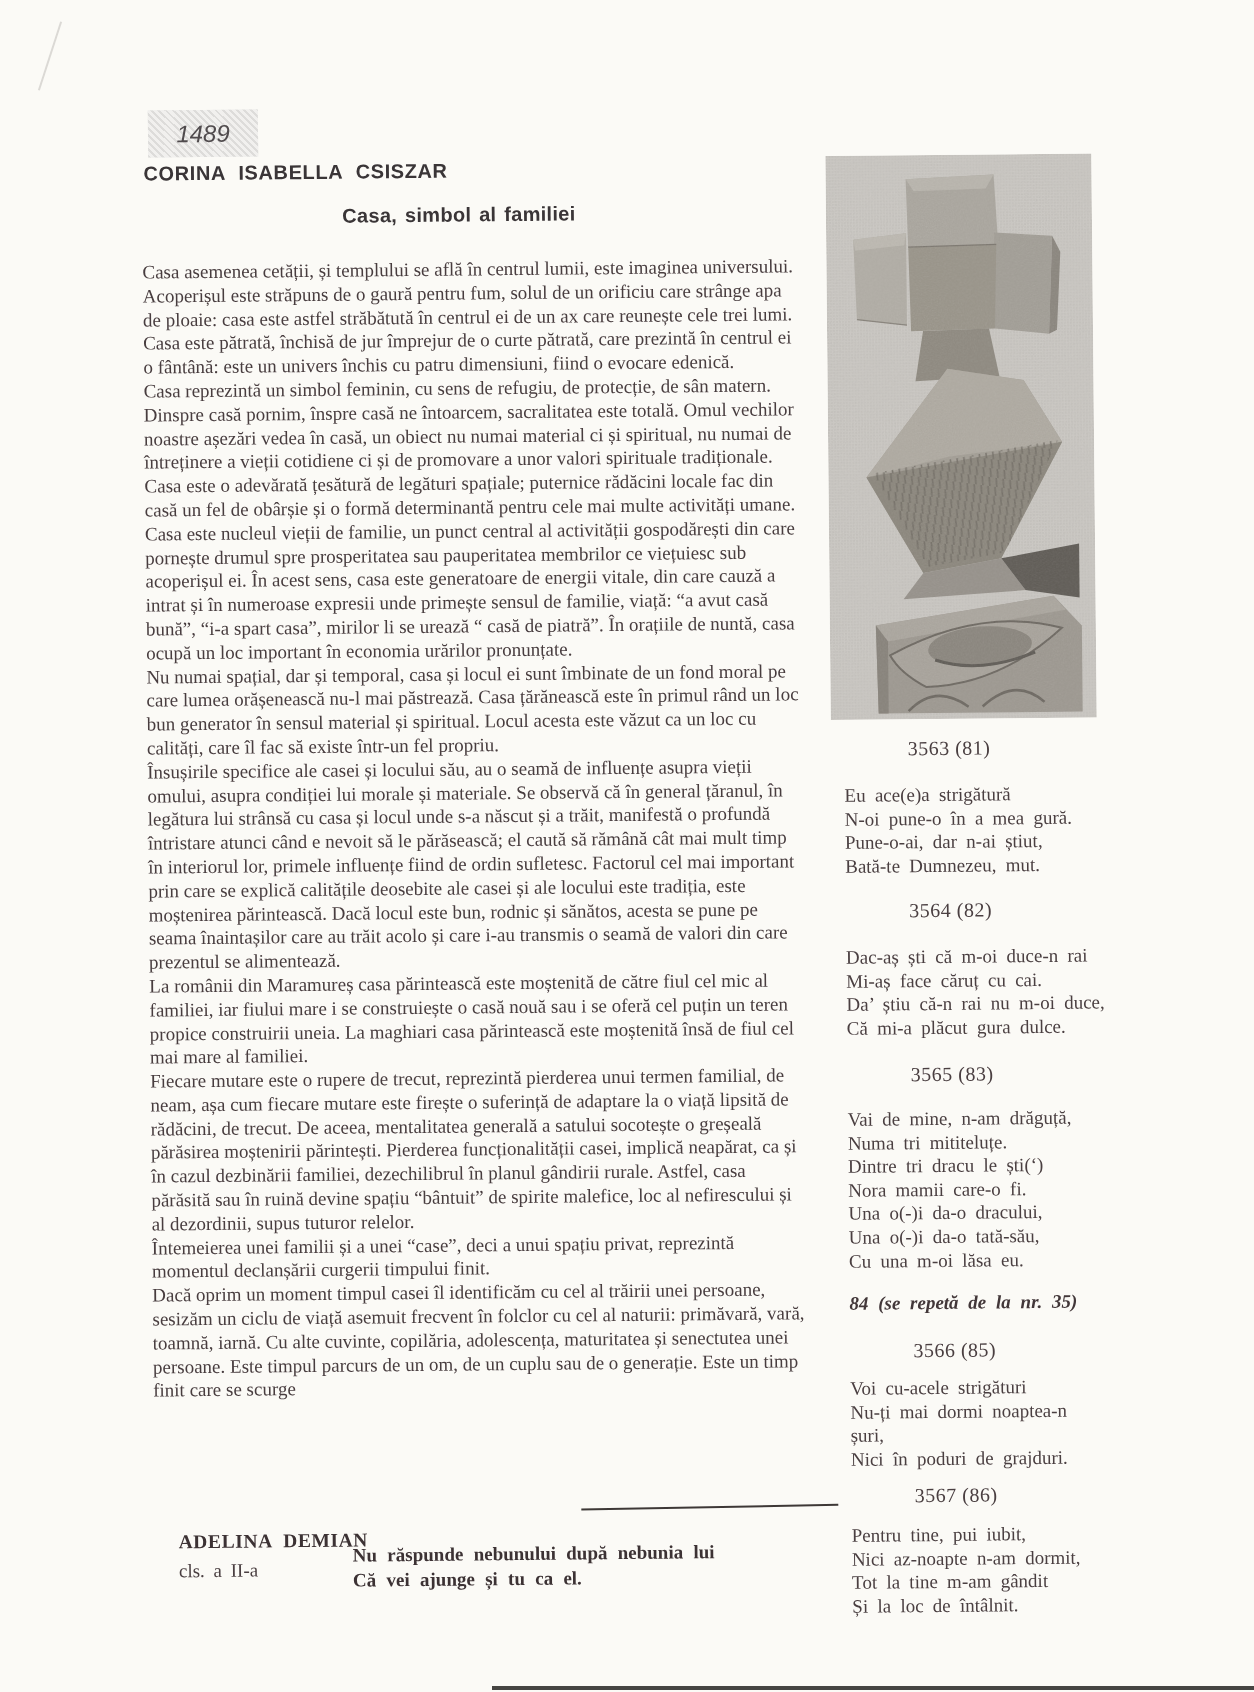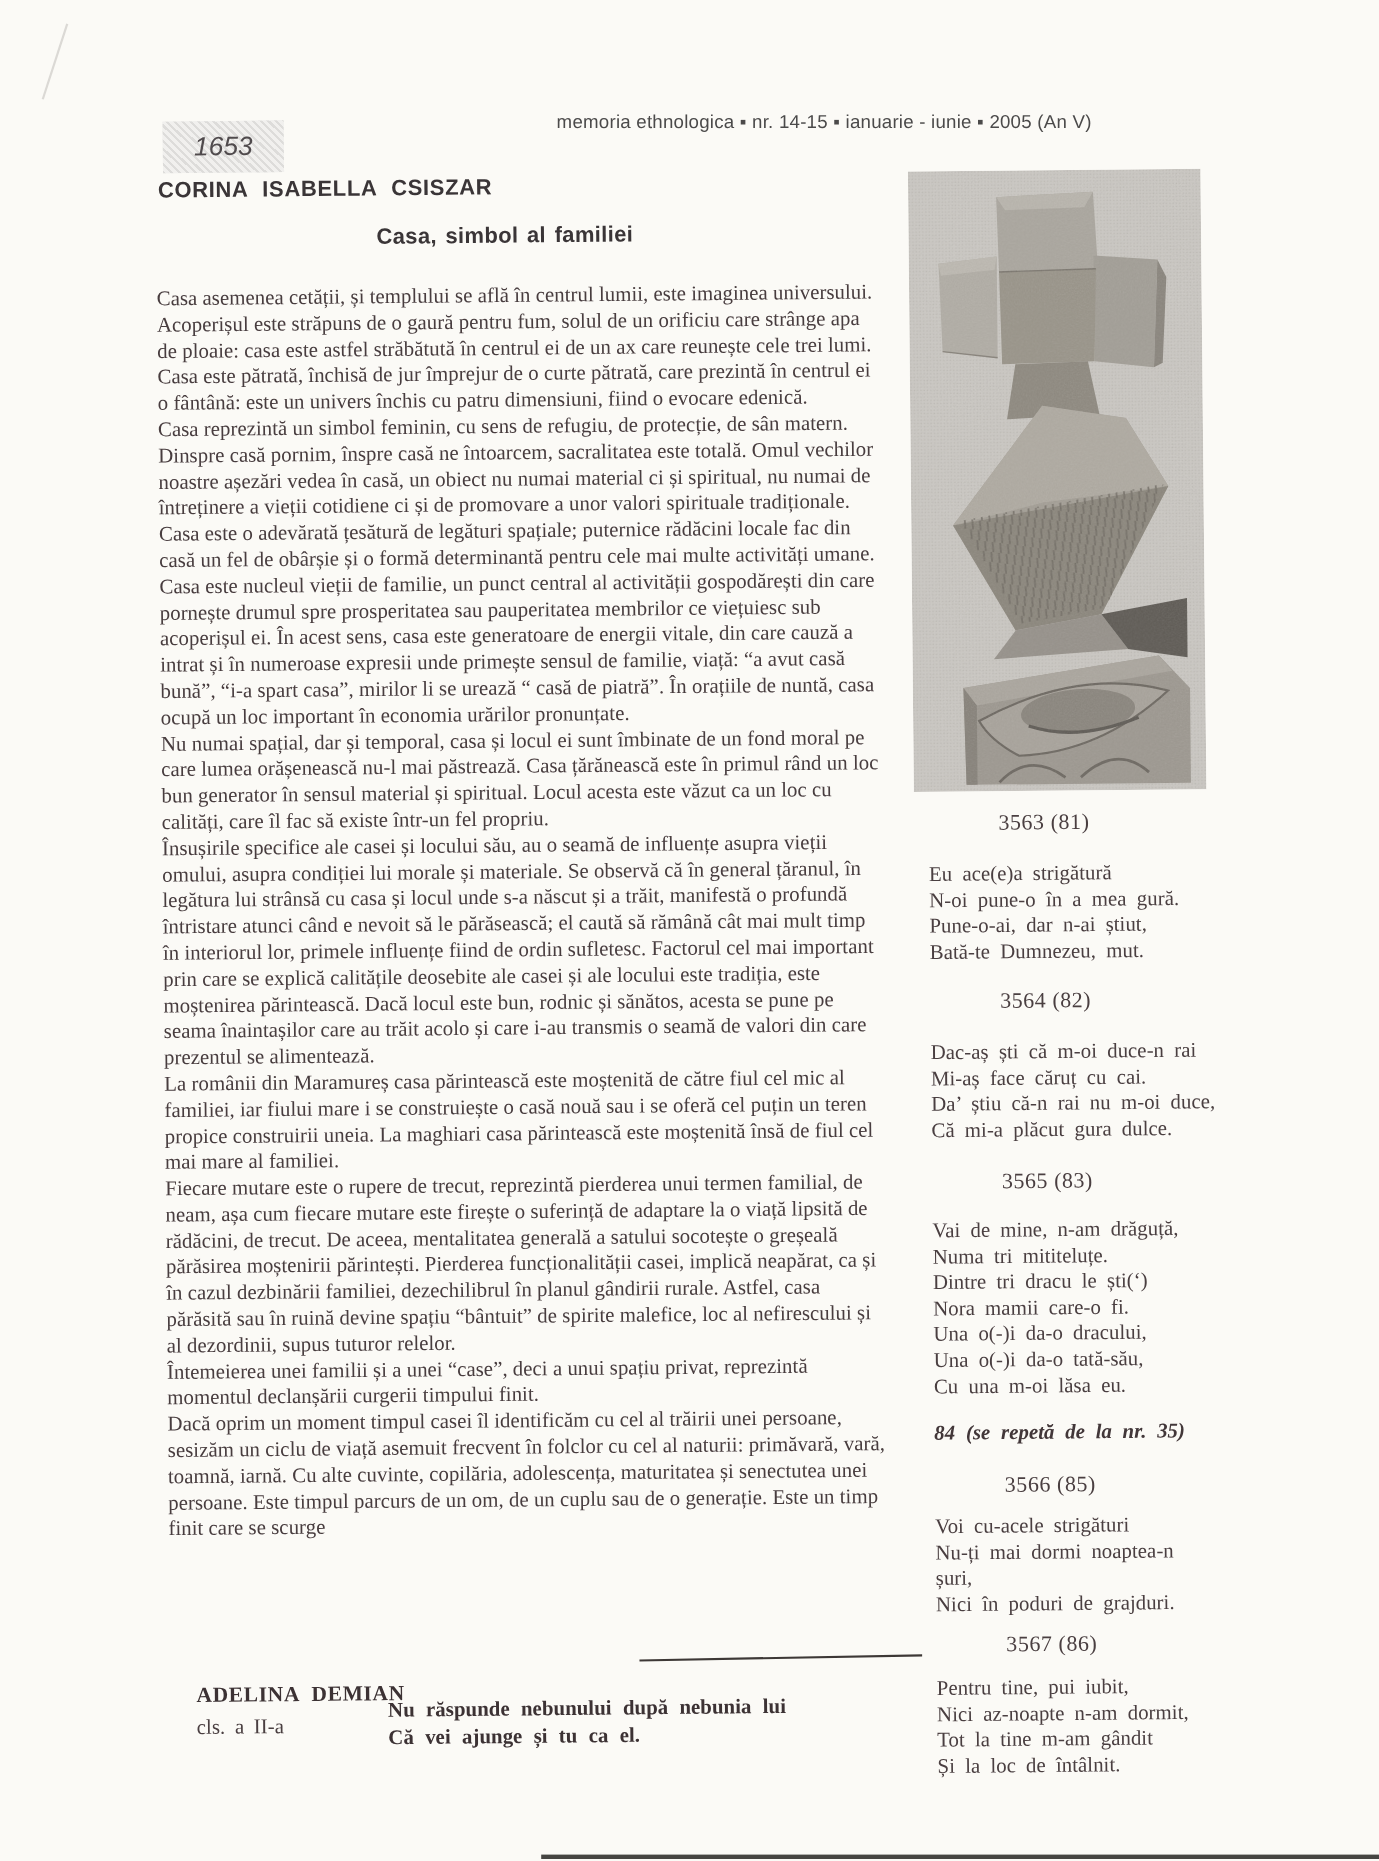--- a/index.html
+++ b/index.html
@@ -100,24 +100,23 @@
     background:#262422;opacity:0.85;
   }
 </style>
 </head>
 <body>
 
 <div id="page">
 
   <div class="abs scratch"></div>
 
-  <div class="abs journal-header">memoria ethnologica ▪ nr. 14-15 ▪ ianuarie - iunie ▪  2005 (An V)</div>
 
   <div class="abs page-num-box">
-    <span>1653</span>
+    <span>1489</span>
   </div>
 
   <div id="tilt" style="position:absolute;inset:0;transform:rotate(-0.55deg);transform-origin:620px 850px;">
 
     <div class="abs author">CORINA ISABELLA CSISZAR</div>
 
     <div class="abs title">Casa, simbol al familiei</div>
 
     <div class="abs body-text lines">Casa asemenea cetății, și templului se află în centrul lumii, este imaginea universului. Acoperișul este străpuns de o gaură pentru fum, solul de un orificiu care strânge apa de ploaie: casa este astfel străbătută în centrul ei de un ax care reunește cele trei lumi. Casa este pătrată, închisă de jur împrejur de o curte pătrată, care prezintă în centrul ei o fântână: este un univers închis cu patru dimensiuni, fiind o evocare edenică.
 Casa reprezintă un simbol feminin, cu sens de refugiu, de protecție, de sân matern. Dinspre casă pornim, înspre casă ne întoarcem, sacralitatea este totală. Omul vechilor noastre așezări vedea în casă, un obiect nu numai material ci și spiritual, nu numai de întreținere a vieții cotidiene ci și de promovare a unor valori spirituale tradiționale. Casa este o adevărată țesătură de legături spațiale; puternice rădăcini locale fac din casă un fel de obârșie și o formă determinantă pentru cele mai multe activități umane. Casa este nucleul vieții de familie, un punct central al activității gospodărești din care pornește drumul spre prosperitatea sau pauperitatea membrilor ce viețuiesc sub acoperișul ei. În acest sens, casa este generatoare de energii vitale, din care cauză a intrat și în numeroase expresii unde primește sensul de familie, viață: “a avut casă bună”, “i-a spart casa”, mirilor li se urează “ casă de piatră”. În orațiile de nuntă, casa ocupă un loc important în economia urărilor pronunțate.

